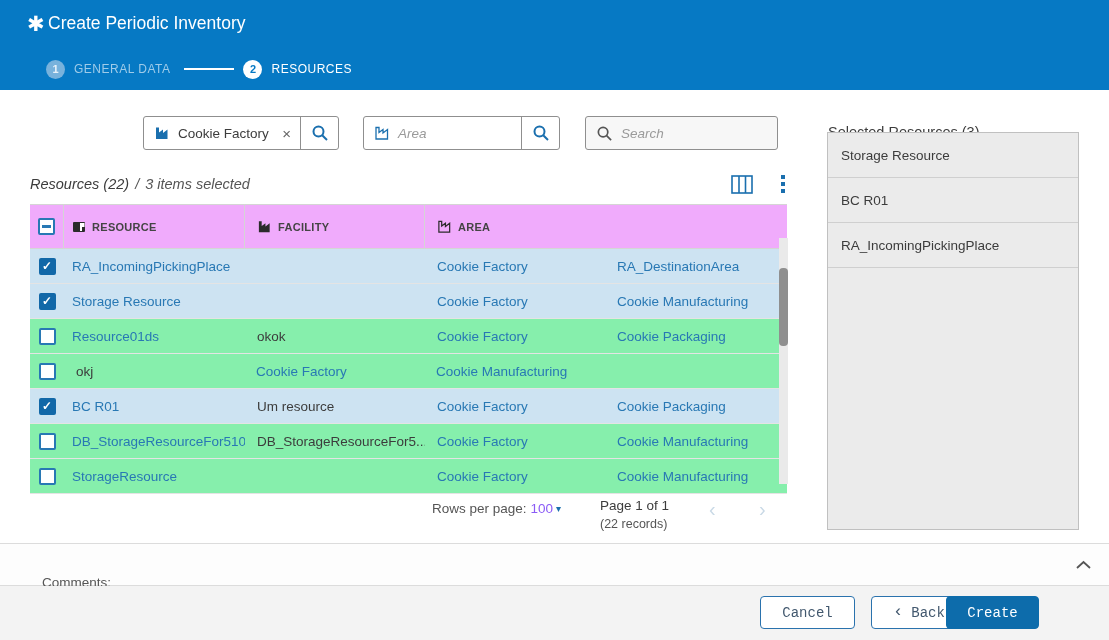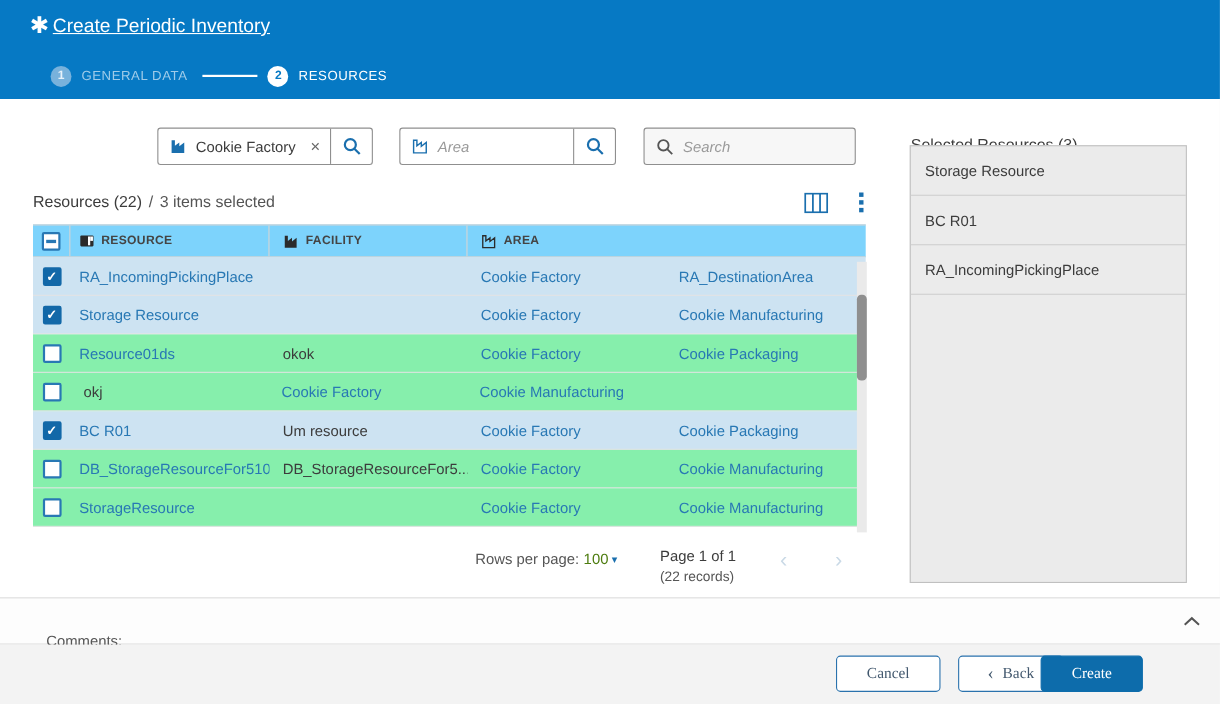--- a/index.html
+++ b/index.html
@@ -1,21 +1,21 @@
 <!DOCTYPE html>
 <html><head>
 <meta charset="utf-8">
 <style>
   html,body{margin:0;padding:0;background:#e8e8e8;}
   .frame{position:relative;width:1109px;height:640px;background:#ffffff;overflow:hidden;
          font-family:"Liberation Sans",sans-serif;color:#3c3c3c;}
   
   .topbar{position:absolute;left:0;top:0;width:1109px;height:90px;background:#0679c4;}
   .app-icon{position:absolute;left:27px;top:13px;font-size:21px;color:#fff;line-height:22px;}
-  .app-title{position:absolute;left:48px;top:13px;font-size:17.5px;color:#fff;font-weight:400;text-decoration:underline;}
+  .app-title{position:absolute;left:48px;top:13px;font-size:17.5px;color:#fff;font-weight:400;}
   .steps{position:absolute;left:46px;top:59px;display:flex;align-items:center;height:20px;}
   .step-circle{width:19px;height:19px;border-radius:50%;display:flex;align-items:center;justify-content:center;
                font-size:11px;font-weight:700;}
   .step-inactive .step-circle{background:#78b2dc;color:#e8f2fa;}
   .step-inactive .step-label{color:#9ecbe9;}
   .step-active .step-circle{background:#ffffff;color:#0679c4;}
   .step-active .step-label{color:#ffffff;}
   .step{display:flex;align-items:center;}
   .step-label{font-size:12px;font-weight:400;letter-spacing:.5px;margin-left:9px;}
   .step-connector{width:50px;height:2px;background:#ffffff;margin:0 9px 0 14px;}
@@ -25,30 +25,30 @@
   .filter-facility{left:143px;width:196px;}
   .filter-area{left:363px;width:197px;}
   .filter-search{left:585px;width:193px;background:#f7f7f7;}
   .filter .ficon{margin-left:10px;display:flex;}
   .chip-text{margin-left:8px;color:#3c3c3c;flex:1;}
   .placeholder{margin-left:8px;color:#9a9a9a;font-style:italic;flex:1;}
   .chip-clear{color:#666;font-size:15px;margin-right:9px;cursor:pointer;}
   .search-btn{width:37px;height:100%;border-left:1px solid #8f8f8f;display:flex;align-items:center;
               justify-content:center;cursor:pointer;}
   
-  .list-header{position:absolute;left:30px;top:171px;width:757px;height:26px;display:flex;align-items:center;}
+  .list-header{position:absolute;left:30px;top:171px;width:757px;height:26px;display:flex;align-items:center;font-style:italic;}
   .list-title{font-size:14.5px;color:#3c3c3c;}
   .list-sep{font-size:14.5px;color:#555;margin:0 6px;}
   .list-selected{font-size:14.5px;color:#555;}
   .list-actions{margin-left:auto;display:flex;align-items:center;gap:26px;}
   .kebab{display:flex;flex-direction:column;gap:3px;cursor:pointer;padding:2px;}
   .kebab span{width:4px;height:4px;background:#1a6fae;}
   
   .table{position:absolute;left:30px;top:204px;width:757px;}
-  .thead{display:flex;height:30px;background:#7dd3fc;border-top:1px solid #d5d5d5;border-bottom:1px solid #d5d5d5;
+  .thead{display:flex;height:45px;background:#f0abfc;border-top:1px solid #d5d5d5;border-bottom:1px solid #d5d5d5;
          box-sizing:border-box;align-items:stretch;}
   .th{display:flex;align-items:center;font-size:11px;font-weight:700;color:#444;letter-spacing:.3px;
       border-right:1px solid #d5d5d5;box-sizing:border-box;padding-left:12px;gap:6px;}
   .th:last-child{border-right:none;}
   .col-cb{width:34px;padding-left:0;justify-content:center;}
   .col-resource{width:181px;padding-left:8px;}
   .col-desc{width:180px;}
   .col-facility{width:180px;}
   .col-area{flex:1;}
   .trow{display:flex;height:35px;border-bottom:1px solid #e4e4e4;align-items:stretch;box-sizing:border-box;background:#86efac;cursor:pointer;}
@@ -60,21 +60,21 @@
   .td-plain{color:#3c3c3c;}
   .cb{width:17px;height:17px;border:2px solid #2878b4;border-radius:2px;background:#fff;box-sizing:border-box;
       display:flex;align-items:center;justify-content:center;cursor:pointer;}
   .cb.indet::after{content:"";width:9px;height:3px;background:#2878b4;}
   .cb.checked{background:#1268a8;border-color:#1268a8;}
   .cb.checked::after{content:"✓";color:#fff;font-size:12px;font-weight:700;line-height:1;}
   .scroll-track{position:absolute;right:-1px;top:34px;width:9px;height:246px;background:#eaeaea;}
   .scroll-thumb{position:absolute;right:0;top:30px;width:9px;height:78px;background:#8f8f8f;border-radius:4px;}
   
   .rpp{position:absolute;left:432px;top:501px;font-size:13.5px;color:#555;}
-  .rpp .rpp-value{color:#4d7c0f;margin-left:4px;}
+  .rpp .rpp-value{color:#8b5cf6;margin-left:4px;}
   .rpp .caret{color:#1a6fae;font-size:10px;vertical-align:1px;margin-left:3px;}
   .pageinfo{position:absolute;left:600px;top:497px;font-size:13.5px;color:#3c3c3c;line-height:18px;}
   .records{font-size:12.5px;color:#555;}
   .pg-prev,.pg-next{position:absolute;top:498px;font-size:20px;color:#c9d9e6;cursor:default;}
   .pg-prev{left:709px;}
   .pg-next{left:759px;}
   
   .panel-title{position:absolute;left:828px;top:124px;font-size:14.5px;color:#3c3c3c;}
   .panel{position:absolute;left:827px;top:132px;width:252px;height:398px;background:#ebebeb;
          border:1px solid #c0c0c0;box-sizing:border-box;}
@@ -83,21 +83,21 @@
   
   .comments{position:absolute;left:0;top:543px;width:1109px;height:43px;background:#fdfdfd;
             border-top:1px solid #dcdcdc;border-bottom:1px solid #dcdcdc;box-sizing:border-box;
             display:flex;align-items:center;}
   .comments-label{margin-left:42px;font-size:13.5px;color:#555;margin-top:35px;}
   .collapse-btn{margin-left:auto;margin-right:17px;display:flex;cursor:pointer;}
   
   .footer{position:absolute;left:0;top:586px;width:1109px;height:54px;background:#f3f3f3;}
   .btn{position:absolute;top:10px;height:33px;border-radius:4px;font-size:14px;box-sizing:border-box;
        display:flex;align-items:center;justify-content:center;cursor:pointer;
-       font-family:Liberation Serif, serif;}
+       font-family:Liberation Mono, monospace;}
   .btn-outline{background:#fff;border:1px solid #2a72ad;color:#42586e;}
   .btn-cancel{left:760px;width:95px;}
   .btn-back{left:871px;width:96px;gap:8px;}
   .btn-back .back-chev{font-size:17px;line-height:1;margin-top:-2px;}
   .btn-create{left:946px;width:93px;background:#0d6cab;border:1px solid #0d6cab;color:#fff;}
 </style>
 </head>
 <body>
 
 <div class="frame">

